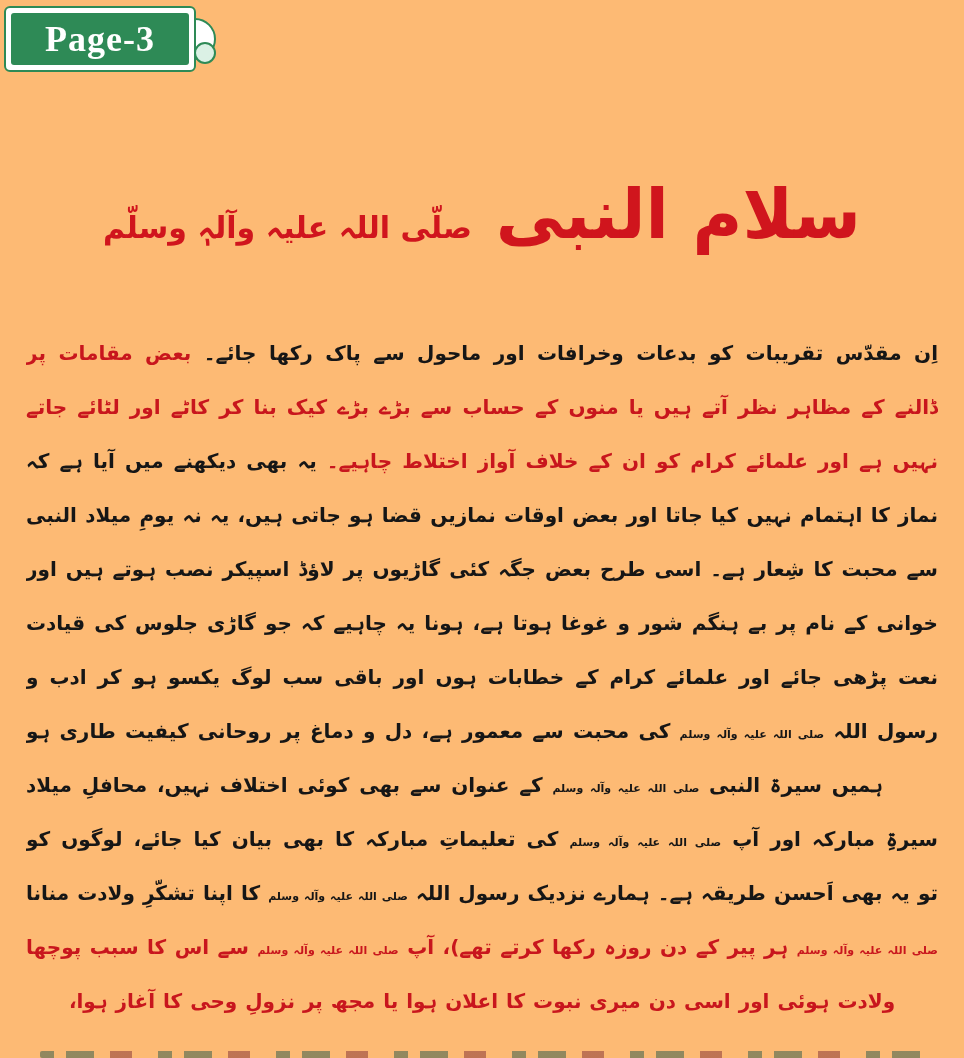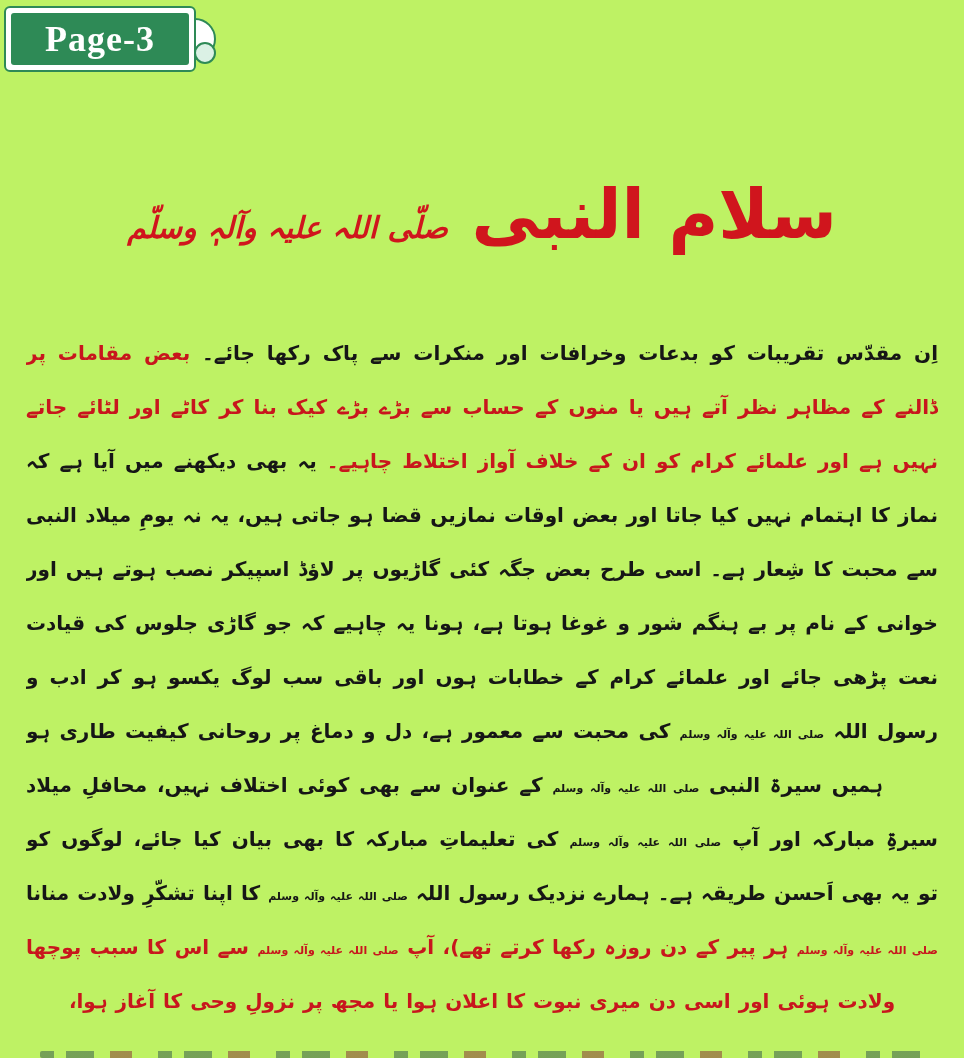--- a/index.html
+++ b/index.html
@@ -1,21 +1,21 @@
 <!DOCTYPE html>
 <html lang="ur"><head>
 <meta charset="utf-8">
 <style>
   * { margin:0; padding:0; box-sizing:border-box; }
   html,body { background:#f2f2f2; }
   .page {
     position:relative;
     width:964px; height:1058px;
     margin:0 auto;
-    background:#bef264;
+    background:#fdba74;
     overflow:hidden;
     font-family:"DejaVu Sans", sans-serif;
   }
 
   
   .badge-wrap { position:absolute; left:4px; top:6px; width:218px; height:66px; }
   .badge-tab {
     position:absolute; right:6px; top:12px;
     width:40px; height:42px;
     background:#ffffff;
@@ -54,21 +54,21 @@
   .title {
     position:absolute; top:150px; left:0; right:0;
     text-align:center;
     direction:rtl;
     color:#d0151d;
     font-weight:bold;
     font-size:68px;
     line-height:130px;
     white-space:nowrap;
   }
-  .title .honorific { font-size:30px; font-weight:bold;font-style:italic; }
+  .title .honorific { font-size:30px; font-weight:bold; }
 
   
   .body-text {
     position:absolute; top:326px; left:26px; right:26px;
     direction:rtl;
     font-size:20px;
     font-weight:bold;
   }
   .line {
     height:54px;
@@ -111,21 +111,21 @@
       </div>
     </div>
   </div>
 
   <div class="title">
     <span>سلام النبی</span>
     <span class="honorific">صلّی اللہ علیہ وآلہٖ وسلّم</span>
   </div>
 
   <div class="body-text">
-      <div class="line"><span class="seg-black">اِن مقدّس تقریبات کو بدعات وخرافات اور منکرات سے پاک رکھا جائے۔</span><span class="seg-red"> بعض مقامات پر مردوزن کے اختلاط اور دھمال</span></div>
+      <div class="line"><span class="seg-black">اِن مقدّس تقریبات کو بدعات وخرافات اور ماحول سے پاک رکھا جائے۔</span><span class="seg-red"> بعض مقامات پر مردوزن کے اختلاط اور دھمال</span></div>
       <div class="line"><span class="seg-red">ڈالنے کے مظاہر نظر آتے ہیں یا منوں کے حساب سے بڑے بڑے کیک بنا کر کاٹے اور لٹائے جاتے ہیں، یہ سب درست</span></div>
       <div class="line"><span class="seg-red">نہیں ہے اور علمائے کرام کو ان کے خلاف آواز اختلاط چاہیے۔</span><span class="seg-black"> یہ بھی دیکھنے میں آیا ہے کہ میلاد النبی  کے جلوس کے دوران</span></div>
       <div class="line"><span class="seg-black">نماز کا اہتمام نہیں کیا جاتا اور بعض اوقات نمازیں قضا ہو جاتی ہیں، یہ نہ یومِ میلاد النبی  کی تعظیم و تکریم ہے اور نہ آپ </span></div>
       <div class="line"><span class="seg-black">سے محبت کا شِعار ہے۔ اسی طرح بعض جگہ کئی گاڑیوں پر لاؤڈ اسپیکر نصب ہوتے ہیں اور ہر طرف سے صلوٰۃ و سلام اور نعت</span></div>
       <div class="line"><span class="seg-black">خوانی کے نام پر بے ہنگم شور و غوغا ہوتا ہے، ہونا یہ چاہیے کہ جو گاڑی جلوس کی قیادت کر رہی ہے، صرف اُسی پر درود و سلام اور</span></div>
       <div class="line"><span class="seg-black">نعت پڑھی جائے اور علمائے کرام کے خطابات ہوں اور باقی سب لوگ یکسو ہو کر ادب و احترام اور توجہ سے سنیں، لگے کہ ماحول</span></div>
       <div class="line"><span class="seg-black">رسول اللہ <span class="honorific">صلی اللہ علیہ وآلہ وسلم</span> کی محبت سے معمور ہے، دل و دماغ پر روحانی کیفیت طاری ہو اور جو بھی دیکھے، وہ اس کیفیت میں ڈوب جائے۔</span></div>
       <div class="line indent"><span class="seg-black">ہمیں سیرۃ النبی <span class="honorific">صلی اللہ علیہ وآلہ وسلم</span> کے عنوان سے بھی کوئی اختلاف نہیں، محافلِ میلاد النبی  میں خاتم النَّبیّین  کی</span></div>
       <div class="line"><span class="seg-black">سیرۃِ مبارکہ اور آپ <span class="honorific">صلی اللہ علیہ وآلہ وسلم</span> کی تعلیماتِ مبارکہ کا بھی بیان کیا جائے، لوگوں کو اصلاحِ عقائد و اعمال کی تعلیم و ترغیب دی جائے،</span></div>
       <div class="line"><span class="seg-black">تو یہ بھی اَحسن طریقہ ہے۔ ہمارے نزدیک رسول اللہ <span class="honorific">صلی اللہ علیہ وآلہ وسلم</span> کا اپنا تشکّرِ ولادت منانا بھی حدیث سے ثابت ہے:</span></div>

